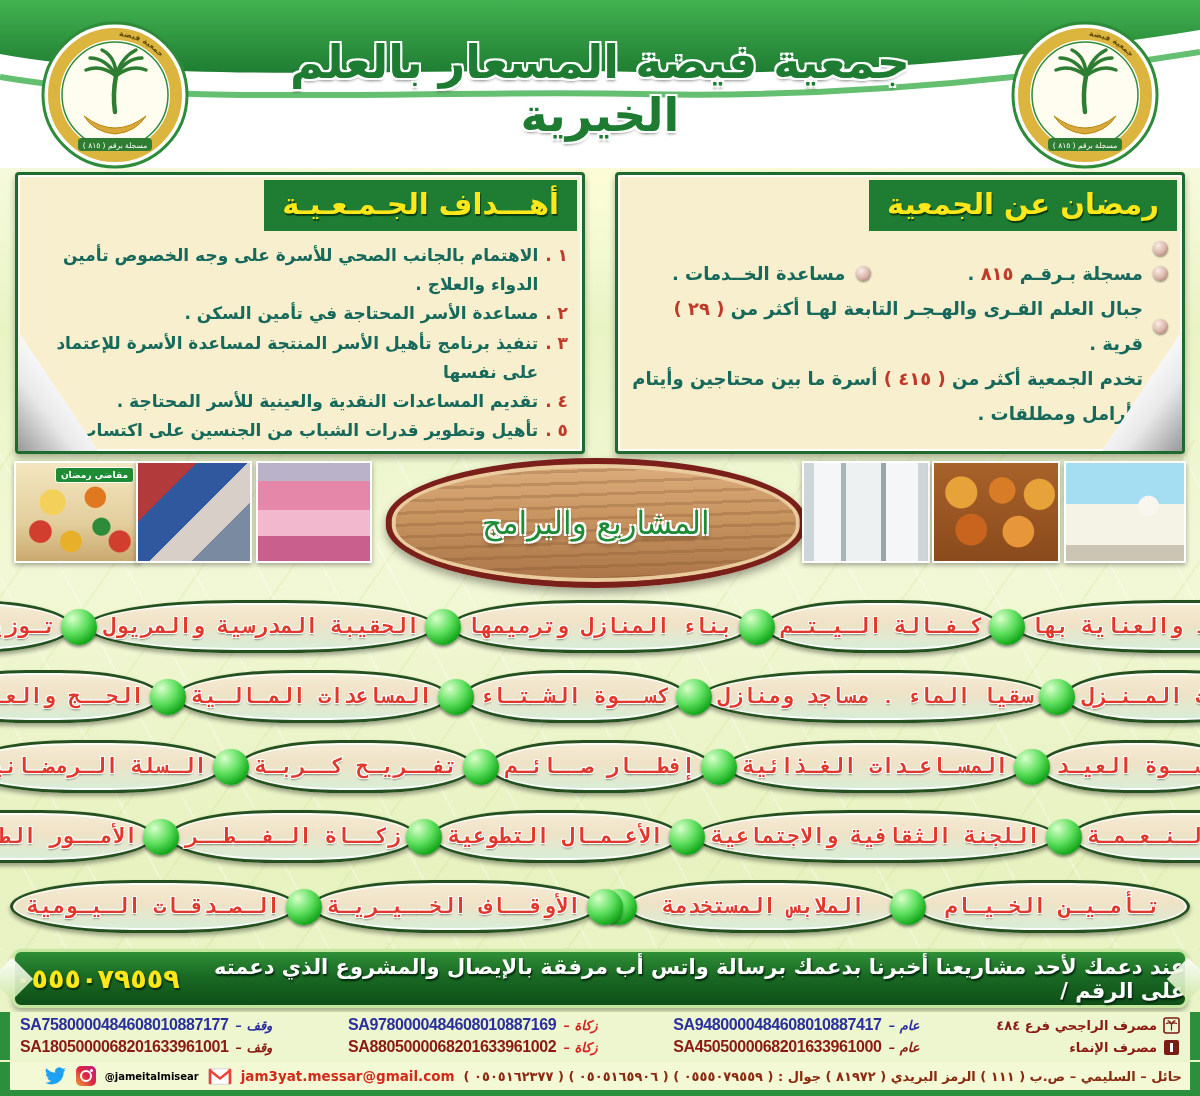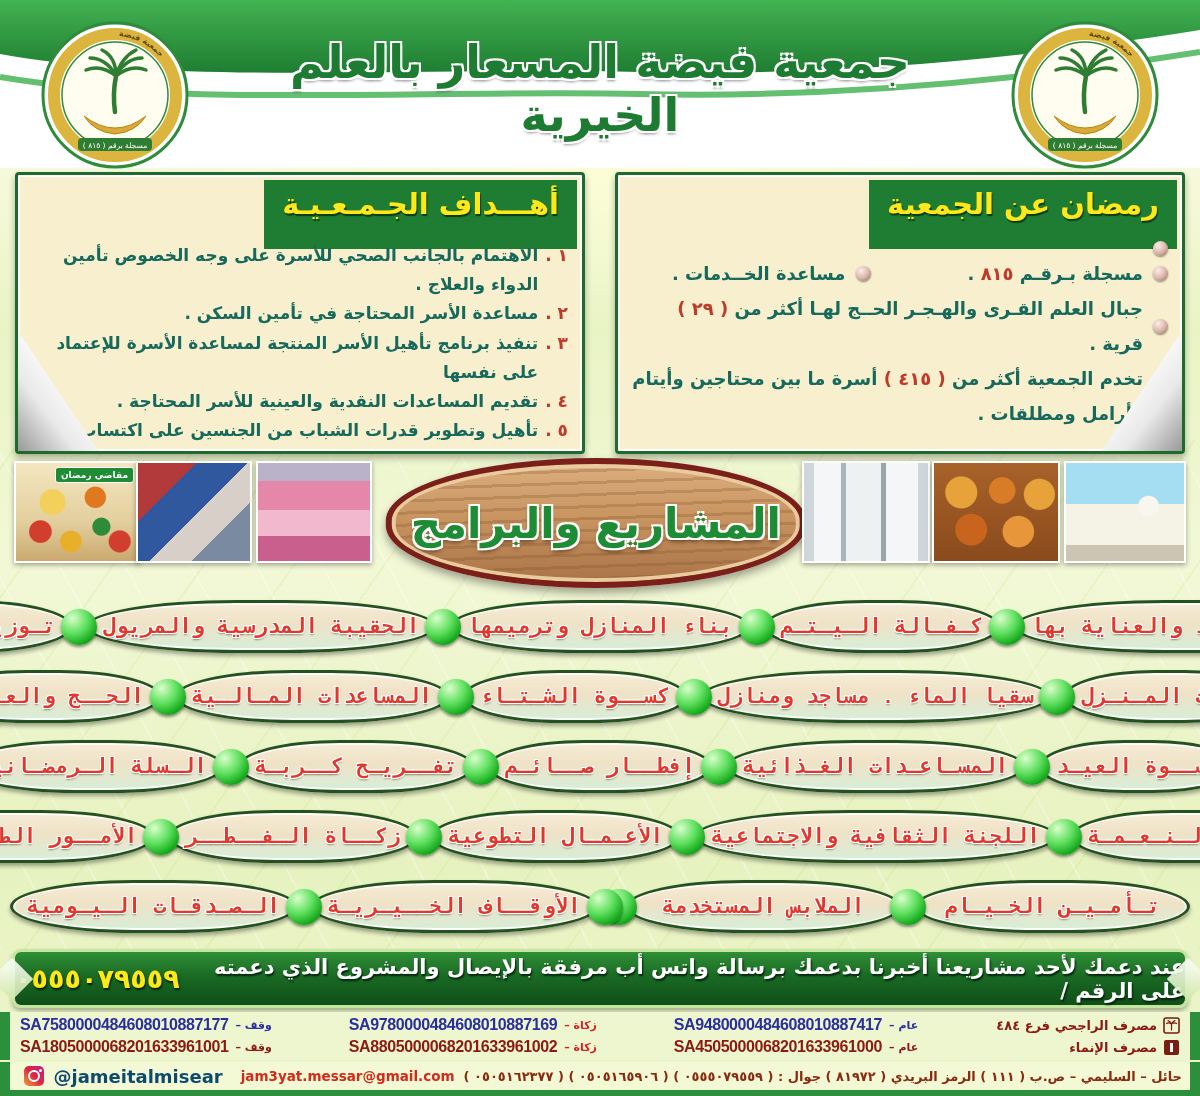--- a/index.html
+++ b/index.html
@@ -27,21 +27,21 @@
     text-shadow:-2px -2px 0 #fff,2px -2px 0 #fff,-2px 2px 0 #fff,2px 2px 0 #fff,0 3px 3px rgba(60,60,60,.55);}
   .logo{position:absolute; top:20px; width:150px; height:150px; z-index:3;}
   .logo-left{left:40px;} .logo-right{right:40px;}
 
   
   .boxes{position:absolute; top:172px; left:0; right:0; height:282px; display:flex; direction:rtl;
     gap:30px; padding:0 15px;}
   .info-box{position:relative; flex:1; background:var(--box-cream); border:3px solid #1e6b2d;
     border-radius:4px; box-shadow:0 4px 7px rgba(0,0,0,.3), inset 0 0 0 2px #fff; overflow:hidden;}
   .box-title{position:absolute; top:5px; right:5px; min-width:46%; background:var(--accent-green);
-    color:var(--bar-yellow); font-size:29px; font-weight:bold; text-align:center; padding:7px 18px 28px;
+    color:var(--bar-yellow); font-size:29px; font-weight:bold; text-align:center; padding:7px 18px 10px;
     text-shadow:1px 2px 1px #083c12;}
   .box-body{position:absolute; top:66px; right:14px; left:14px; bottom:6px; color:var(--goal-text);
     font-weight:bold; font-size:17px; line-height:1.72; text-align:right;}
   .g-item{display:flex; direction:rtl; gap:7px; align-items:baseline;}
   .gnum{color:var(--number-red); flex:none;}
   .a-line{display:flex; direction:rtl; align-items:baseline; gap:6px;}
   .a-duo{display:flex; direction:rtl; justify-content:space-between; padding-left:40px;}
   .bullet{flex:none; width:15px; height:15px; border-radius:50%; align-self:center; margin-left:4px;
     background:radial-gradient(circle at 34% 30%, #fbeee8, #d8b3a8 55%, #9b7168 90%);
     box-shadow:0 1px 2px rgba(0,0,0,.45);}
@@ -84,21 +84,21 @@
       linear-gradient(180deg,#a8622a 0%,#8a4a1c 100%);}
   .ph-mosque{right:14px; width:122px;
     background:radial-gradient(circle at 70% 44%, #f8f6ee 0 10%, transparent 11%),
       linear-gradient(180deg,#a5ddf2 0 42%,#f5f2e6 42% 84%,#cdc5b3 84% 100%);}
   .plaque{position:absolute; left:50%; top:0; transform:translateX(-51%); width:420px; height:130px;
     border-radius:52% / 50%; border:6px solid #7a1f1a;
     background:repeating-linear-gradient(178deg, rgba(122,77,40,.25) 0 3px, rgba(255,255,255,0) 3px 12px),
       linear-gradient(180deg,#dcae7e 0%,#c89460 45%,#aa7448 100%);
     box-shadow:inset 0 0 0 4px #e9cb9d, 0 5px 8px rgba(0,0,0,.35);
     display:flex; align-items:center; justify-content:center;}
-  .plaque-text{font-size:42px; font-weight:bold; color:#1d8c35;
+  .plaque-text{font-size:31px; font-weight:normal; color:#1d8c35;
     text-shadow:-2px -2px 0 #fff,2px -2px 0 #fff,-2px 2px 0 #fff,2px 2px 0 #fff,0 4px 4px rgba(40,20,0,.5);text-align:center;}
 
   
   .grid{position:absolute; top:600px; left:0; right:0; padding:0 10px;}
   .prow{display:flex; direction:rtl; align-items:center; justify-content:center; height:53px; margin-bottom:17px;}
   .capsule{flex:1; height:100%; display:flex; align-items:center; justify-content:center;
     background:linear-gradient(180deg,#f6ecd6 0%,#efe2c6 42%,#d7eed8 100%);
     border:3px solid #24511f; border-radius:50% / 58%;
     box-shadow:0 3px 4px rgba(0,0,0,.35), inset 0 0 0 2px rgba(255,255,255,.85);
     font-weight:bold; font-size:21px; color:var(--label-red); white-space:nowrap; padding:0 14px;
@@ -119,35 +119,35 @@
   .phone{color:var(--bar-yellow); font-size:27px; letter-spacing:1px; text-shadow:1px 2px 2px #00230a;}
 
   
   .accounts{position:absolute; top:1012px; left:0; right:0; height:48px; background:#eef6cf;
     border-left:10px solid #2c8f3c; border-right:10px solid #2c8f3c; padding:2px 10px;
     display:flex; flex-direction:column; justify-content:space-around;}
   .acc-row{display:flex; direction:rtl; align-items:center; justify-content:space-between; font-weight:bold;}
   .bank-name{display:flex; direction:rtl; align-items:center; gap:6px; color:var(--alinma-maroon);
     font-size:13px; width:185px; flex:none;}
   .acc-entry{display:flex; direction:rtl; align-items:center; gap:7px;}
-  .acc-lbl{font-size:11px;}
+  .acc-lbl{font-size:13px;font-style:italic;}
   .acc-iban{direction:ltr; unicode-bidi:embed; font-size:16px; letter-spacing:-.4px;
     font-family:"Liberation Sans",sans-serif;}
   .row-rajhi .acc-entry{color:var(--rajhi-blue);}
   .row-alinma .acc-entry{color:var(--alinma-maroon);}
   .acc-entry.zakat .acc-lbl{color:#d92020;}
   .bank-ico{flex:none; width:17px; height:17px; display:inline-block;}
 
   
   .contact{position:absolute; top:1062px; left:0; right:0; height:28px; background:#f3f9d5;
     border-left:10px solid #2c8f3c; border-right:10px solid #2c8f3c;
     display:flex; direction:rtl; align-items:center; gap:9px; padding:0 8px; font-weight:bold;}
   .address{color:var(--contact-maroon); font-size:13px; white-space:nowrap;}
   .email{color:var(--email-red); font-size:13.5px; direction:ltr; unicode-bidi:embed;}
-  .handle{color:#0c4a6e; font-size:18px; direction:ltr; unicode-bidi:embed;}
+  .handle{color:#000000; font-size:10px; direction:ltr; unicode-bidi:embed;}
   .ig-icon{width:20px; height:20px; border-radius:5px; position:relative; flex:none;
     background:linear-gradient(45deg,#f09433,#e6683c 25%,#dc2743 50%,#cc2366 75%,#bc1888);}
   .ig-icon::before{content:""; position:absolute; inset:4px; border:2px solid #fff; border-radius:50%;}
   .ig-icon::after{content:""; position:absolute; top:2.5px; right:2.5px; width:3px; height:3px;
     border-radius:50%; background:#fff;}
   .bottom-strip{position:absolute; left:0; right:0; bottom:0; height:6px; background:#2c8f3c;}
 </style>
 </head>
 <body>
 
@@ -230,21 +230,21 @@
             <span class="bullet"></span>
             <span><span>مسجلة بـرقـم </span><span class="red">٨١٥</span><span> .</span></span>
           </div>
           <div class="a-line">
             <span class="bullet"></span>
             <span>مساعدة الخــدمات .</span>
           </div>
         </div>
         <div class="a-line">
           <span class="bullet"></span>
-          <span><span>جبال العلم القـرى والهـجـر الحــج لهـا أكثر من </span><span class="red">( ٢٩ )</span><span> قرية .</span></span>
+          <span><span>جبال العلم القـرى والهـجـر التابعة لهـا أكثر من </span><span class="red">( ٢٩ )</span><span> قرية .</span></span>
         </div>
         <div class="a-line">
           <span class="bullet"></span>
           <span><span>تخدم الجمعية أكثر من </span><span class="red">( ٤١٥ )</span><span> أسرة ما بين محتاجين وأيتام وأرامل ومطلقات .</span></span>
         </div>
         <div class="a-line">
 
           <span></span>
         </div>
       </div>

